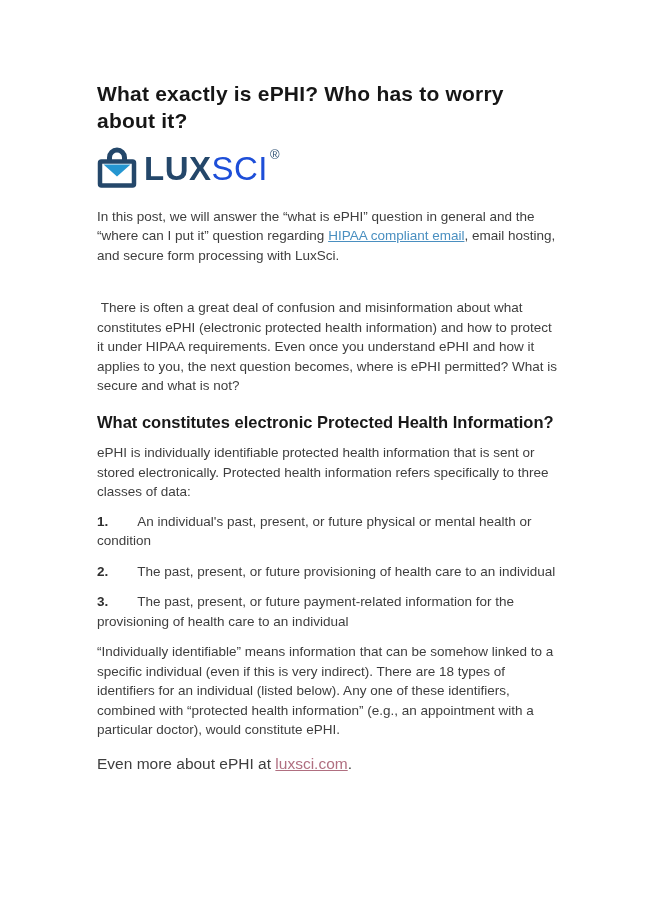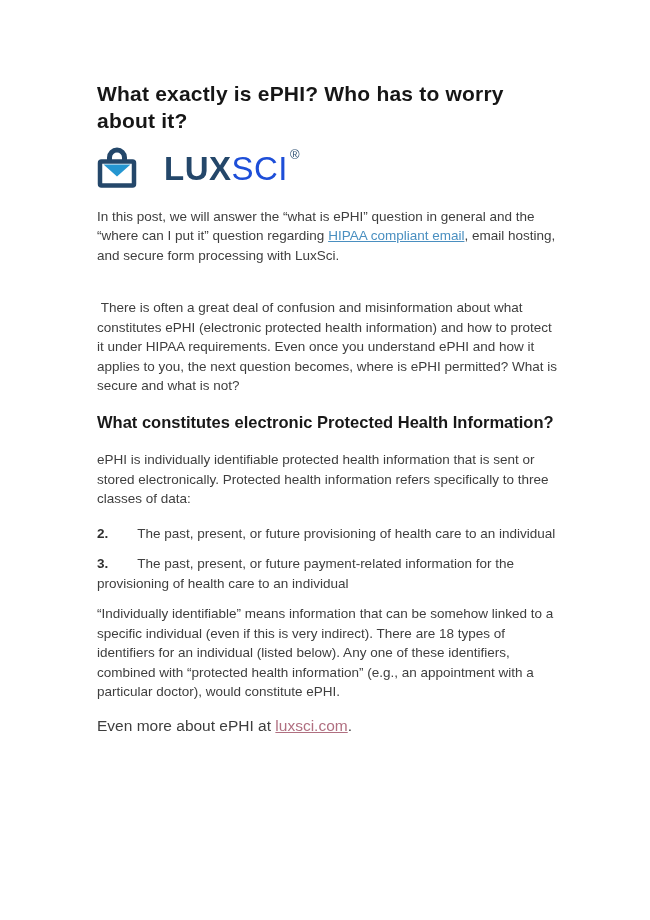--- a/index.html
+++ b/index.html
@@ -32,21 +32,20 @@
     height: 42px;
   }
   .logo-icon { display: inline-block; margin-right: 7px; }
   .logo-text {
     font-size: 33px;
     color: #24476a;
     letter-spacing: 0.5px;
     display: inline-flex;
     align-items: flex-start;
     line-height: 1;
-    margin-left: 20px;
   }
   .logo-lux { font-weight: bold; }
   .logo-sci { font-weight: normal; color: #1d4ed8; }
   .logo-reg {
     font-size: 13px;
     font-weight: normal;
     color: #2c4f72;
     position: relative;
     top: -4px;
     margin-left: 2px;
@@ -57,23 +56,23 @@
     color: #3e3e3e;
     white-space: pre-wrap;
     margin-bottom: 15px;
   }
   .para2 { margin-bottom: 33px; }
   .section-heading {
     font-size: 16.5px;
     font-weight: bold;
     color: #191919;
     line-height: 1.42;
-    margin-bottom: 16px;
+    margin-bottom: 9px;
   }
-  .after-heading { margin-bottom: 15px; }
+  .after-heading { margin-bottom: 10px; }
   .list-item { margin-bottom: 11px; }
   .list-num { font-weight: bold; color: #2f2f2f; }
   .num-gap { display: inline-block; width: 29px; }
   .closing-para { margin-bottom: 13px; }
   .read-more {
     font-size: 15.5px;
     color: #3e3e3e;
     line-height: 1.4;
   }
   a.link-blue {
@@ -110,20 +109,21 @@
   </div>
 
   <p class="body-text para2"><span>In this post, we will answer the “what is ePHI” question in general and the “where can I put it” question regarding </span><a class="link-blue">HIPAA compliant email</a><span>, email hosting, and secure form processing with LuxSci.</span></p>
 
   <p class="body-text"> There is often a great deal of confusion and misinformation about what constitutes ePHI (electronic protected health information) and how to protect it under HIPAA requirements. Even once you understand ePHI and how it applies to you, the next question becomes, where is ePHI permitted? What is secure and what is not?</p>
 
   <h2 class="section-heading">What constitutes electronic Protected Health Information?</h2>
 
   <p class="body-text after-heading">ePHI is individually identifiable protected health information that is sent or stored electronically. Protected health information refers specifically to three classes of data:</p>
 
+  <p class="body-text list-item"><span class="list-num">1.</span><span class="num-gap"></span><span>An individual's past, present, or future physical or mental health or condition</span></p>
 
   <p class="body-text list-item"><span class="list-num">2.</span><span class="num-gap"></span><span>The past, present, or future provisioning of health care to an individual</span></p>
 
   <p class="body-text list-item"><span class="list-num">3.</span><span class="num-gap"></span><span>The past, present, or future payment-related information for the provisioning of health care to an individual</span></p>
 
   <p class="body-text closing-para">“Individually identifiable” means information that can be somehow linked to a specific individual (even if this is very indirect). There are 18 types of identifiers for an individual (listed below). Any one of these identifiers, combined with “protected health information” (e.g., an appointment with a particular doctor), would constitute ePHI.</p>
 
   <p class="read-more"><span>Even more about ePHI at </span><a class="link-visited">luxsci.com</a><span>.</span></p>
 
 </div>

